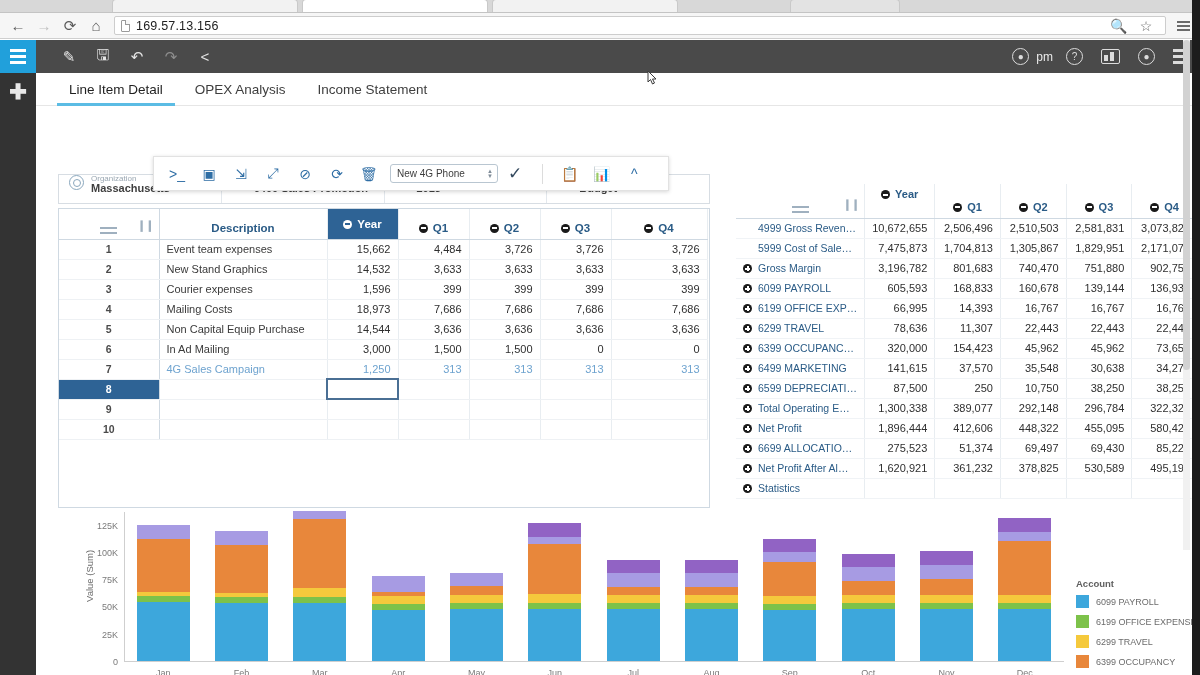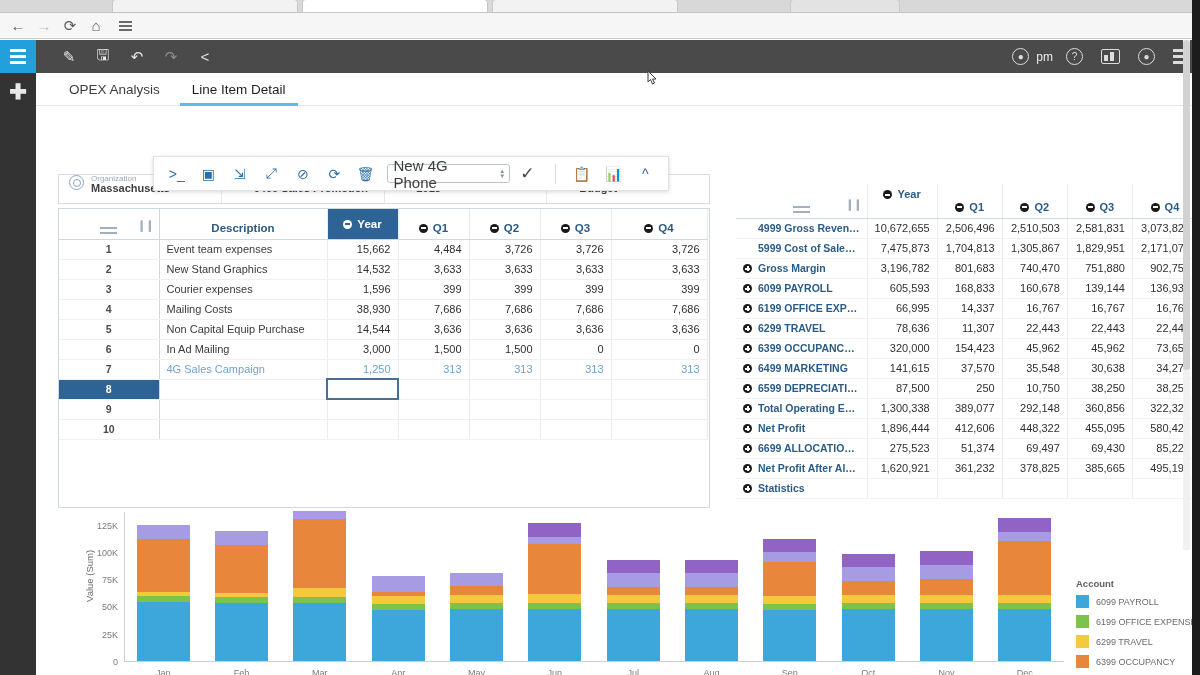--- a/index.html
+++ b/index.html
@@ -138,21 +138,21 @@
   #action-toolbar {
     position:absolute; left:117px; top:50px; width:516px; height:35px;
     background:#fff; border:1px solid #e2e2e2; box-shadow:0 1px 4px rgba(0,0,0,.16);
     display:flex; align-items:center; padding:0 8px; gap:2px; z-index:20;
   }
   .at-icon { width:30px;height:33px;display:flex;align-items:center;justify-content:center;color:#2f6ea5;font-size:14px;}
   #at-select {
     height:19px; min-width:108px; border:1px solid #b9c6d1; border-radius:3px; background:#fff;
     display:flex; align-items:center; padding:0 4px 0 6px; margin-left:4px; gap:6px;
   }
-  #at-select .sel-val { font-size:15px; color:#3d3d3d; flex:1; }
+  #at-select .sel-val { font-size:10px; color:#3d3d3d; flex:1; }
   #at-select .spin { display:flex;flex-direction:column; gap:1px; color:#7f8c98; font-size:6px; line-height:5px;}
   .at-divider { width:1px; height:20px; background:#dcdcdc; margin:0 10px; }
   .at-check { color:#34495e; font-size:17px; padding:0 8px; }
 
   
   .grid { position:absolute; background:#fff; }
   .grid table { border-collapse:collapse; table-layout:fixed; }
   .grid th, .grid td { font-size:11px; padding:0 7px; height:20px; white-space:nowrap; overflow:hidden; }
 
   #left-grid { left:22px; top:102px; width:652px; height:300px; border:1px solid #cfd9e2; }
@@ -173,21 +173,21 @@
   #left-grid td.desc { color:#3a3a3a; border-right:1px solid #e8edf1; border-bottom:1px solid #eef1f4;}
   #left-grid td.num { text-align:right; border-right:1px solid #e8edf1; border-bottom:1px solid #eef1f4; color:#2f2f2f;}
   #left-grid tr.blue td.desc, #left-grid tr.blue td.num { color:#6ea3cf; }
   #left-grid tr.selected td.rownum { background:#2e6395; color:#fff; }
   #left-grid td.active-cell { border:2px solid #4a6f94; height:20px; }
 
   #right-grid { left:700px; top:78px; width:462px; height:318px; }
   #right-grid .hdr-row th { background:#fff; border-bottom:1px solid #cfd9e2; border-right:1px solid #e8edf1;
     height:34px; vertical-align:bottom; padding-bottom:5px; color:#2a5b86; font-weight:bold; font-size:11px; }
   #right-grid td { border-bottom:1px solid #f0f3f6; border-right:1px solid #e8edf1; }
-  #right-grid td.lbl { color:#2a5b86; font-weight:bold; font-size:10.5px; }
+  #right-grid td.lbl { color:#2a5b86; font-weight:normal; font-size:10.5px; }
   #right-grid td.lbl.indent { padding-left:22px; }
   #right-grid td.num { text-align:right; color:#2f2f2f; }
   .node-dot { display:inline-block; width:9px;height:9px;border-radius:50%;background:#1a1a1a;position:relative;
     margin-right:6px; vertical-align:-1px;}
   .node-dot:after{content:"";position:absolute;left:2px;top:3.5px;width:5px;height:2px;background:#fff;}
   .node-dot:before{content:"";position:absolute;left:3.5px;top:2px;width:2px;height:5px;background:#fff;}
 
   
   #chart-panel { position:absolute; left:22px; top:400px; width:1140px; height:190px; }
   #chart-title-y {
@@ -219,20 +219,28 @@
   <div class="tab-shape t2"></div>
   <div class="tab-shape t3"></div>
   <div class="tab-shape t4"></div>
 </div>
 
 <div id="browser-bar">
   <div class="nav-btn">←</div>
   <div class="nav-btn disabled">→</div>
   <div class="nav-btn">⟳</div>
   <div class="nav-btn">⌂</div>
+  <div id="omnibox">
+    <span class="page-icon"></span>
+    <span class="url">169.57.13.156</span>
+    <span class="omni-right">
+      <span class="bmenu">🔍</span>
+      <span class="bmenu">☆</span>
+    </span>
+  </div>
   <div id="hamburger-menu-btn">
     <i></i>
       <i></i>
       <i></i>
   </div>
 </div>
 
 <div id="app">
 
   <div id="left-rail">
@@ -263,22 +271,23 @@
       <span style="width:12px"></span>
       <span class="grid-icon">
           <i></i>
           <i></i>
           <i></i>
         </span>
     </div>
   </div>
 
   <div id="tabs">
+    <div class="tab active">Line Item Detail</div>
     <div class="tab">OPEX Analysis</div>
-    <div class="tab active">Line Item Detail</div>
+    <div class="tab">Income Statement</div>
   </div>
 
   <div id="canvas">
 
     <div id="filter-bar">
       <div class="filter-cell">
         <span class="dim-icon"></span>
         <span class="filter-txt">
           <span class="f-lab">Organization</span>
           <span class="f-val">Massachusetts</span>
@@ -380,21 +389,21 @@
               <td class="desc">Courier expenses</td>
               <td class="num">1,596</td>
               <td class="num">399</td>
               <td class="num">399</td>
               <td class="num">399</td>
               <td class="num">399</td>
             </tr>
             <tr>
               <td class="rownum">4</td>
               <td class="desc">Mailing Costs</td>
-              <td class="num">38,930</td>
+              <td class="num">18,973</td>
               <td class="num">7,686</td>
               <td class="num">7,686</td>
               <td class="num">7,686</td>
               <td class="num">7,686</td>
             </tr>
             <tr>
               <td class="rownum">5</td>
               <td class="desc">Non Capital Equip Purchase</td>
               <td class="num">14,544</td>
               <td class="num">3,636</td>
@@ -508,21 +517,21 @@
               <td class="lbl"><span class="node-dot"></span>6099 PAYROLL</td>
               <td class="num">605,593</td>
               <td class="num">168,833</td>
               <td class="num">160,678</td>
               <td class="num">139,144</td>
               <td class="num">136,937</td>
             </tr>
             <tr>
               <td class="lbl"><span class="node-dot"></span>6199 OFFICE EXP…</td>
               <td class="num">66,995</td>
-              <td class="num">14,337</td>
+              <td class="num">14,393</td>
               <td class="num">16,767</td>
               <td class="num">16,767</td>
               <td class="num">16,767</td>
             </tr>
             <tr>
               <td class="lbl"><span class="node-dot"></span>6299 TRAVEL</td>
               <td class="num">78,636</td>
               <td class="num">11,307</td>
               <td class="num">22,443</td>
               <td class="num">22,443</td>
@@ -550,21 +559,21 @@
               <td class="num">250</td>
               <td class="num">10,750</td>
               <td class="num">38,250</td>
               <td class="num">38,250</td>
             </tr>
             <tr>
               <td class="lbl"><span class="node-dot"></span>Total Operating E…</td>
               <td class="num">1,300,338</td>
               <td class="num">389,077</td>
               <td class="num">292,148</td>
-              <td class="num">360,856</td>
+              <td class="num">296,784</td>
               <td class="num">322,329</td>
             </tr>
             <tr>
               <td class="lbl"><span class="node-dot"></span>Net Profit</td>
               <td class="num">1,896,444</td>
               <td class="num">412,606</td>
               <td class="num">448,322</td>
               <td class="num">455,095</td>
               <td class="num">580,421</td>
             </tr>
@@ -574,21 +583,21 @@
               <td class="num">51,374</td>
               <td class="num">69,497</td>
               <td class="num">69,430</td>
               <td class="num">85,223</td>
             </tr>
             <tr>
               <td class="lbl"><span class="node-dot"></span>Net Profit After Al…</td>
               <td class="num">1,620,921</td>
               <td class="num">361,232</td>
               <td class="num">378,825</td>
-              <td class="num">385,665</td>
+              <td class="num">530,589</td>
               <td class="num">495,198</td>
             </tr>
             <tr>
               <td class="lbl"><span class="node-dot"></span>Statistics</td>
               <td class="num"></td>
               <td class="num"></td>
               <td class="num"></td>
               <td class="num"></td>
               <td class="num"></td>
             </tr>

